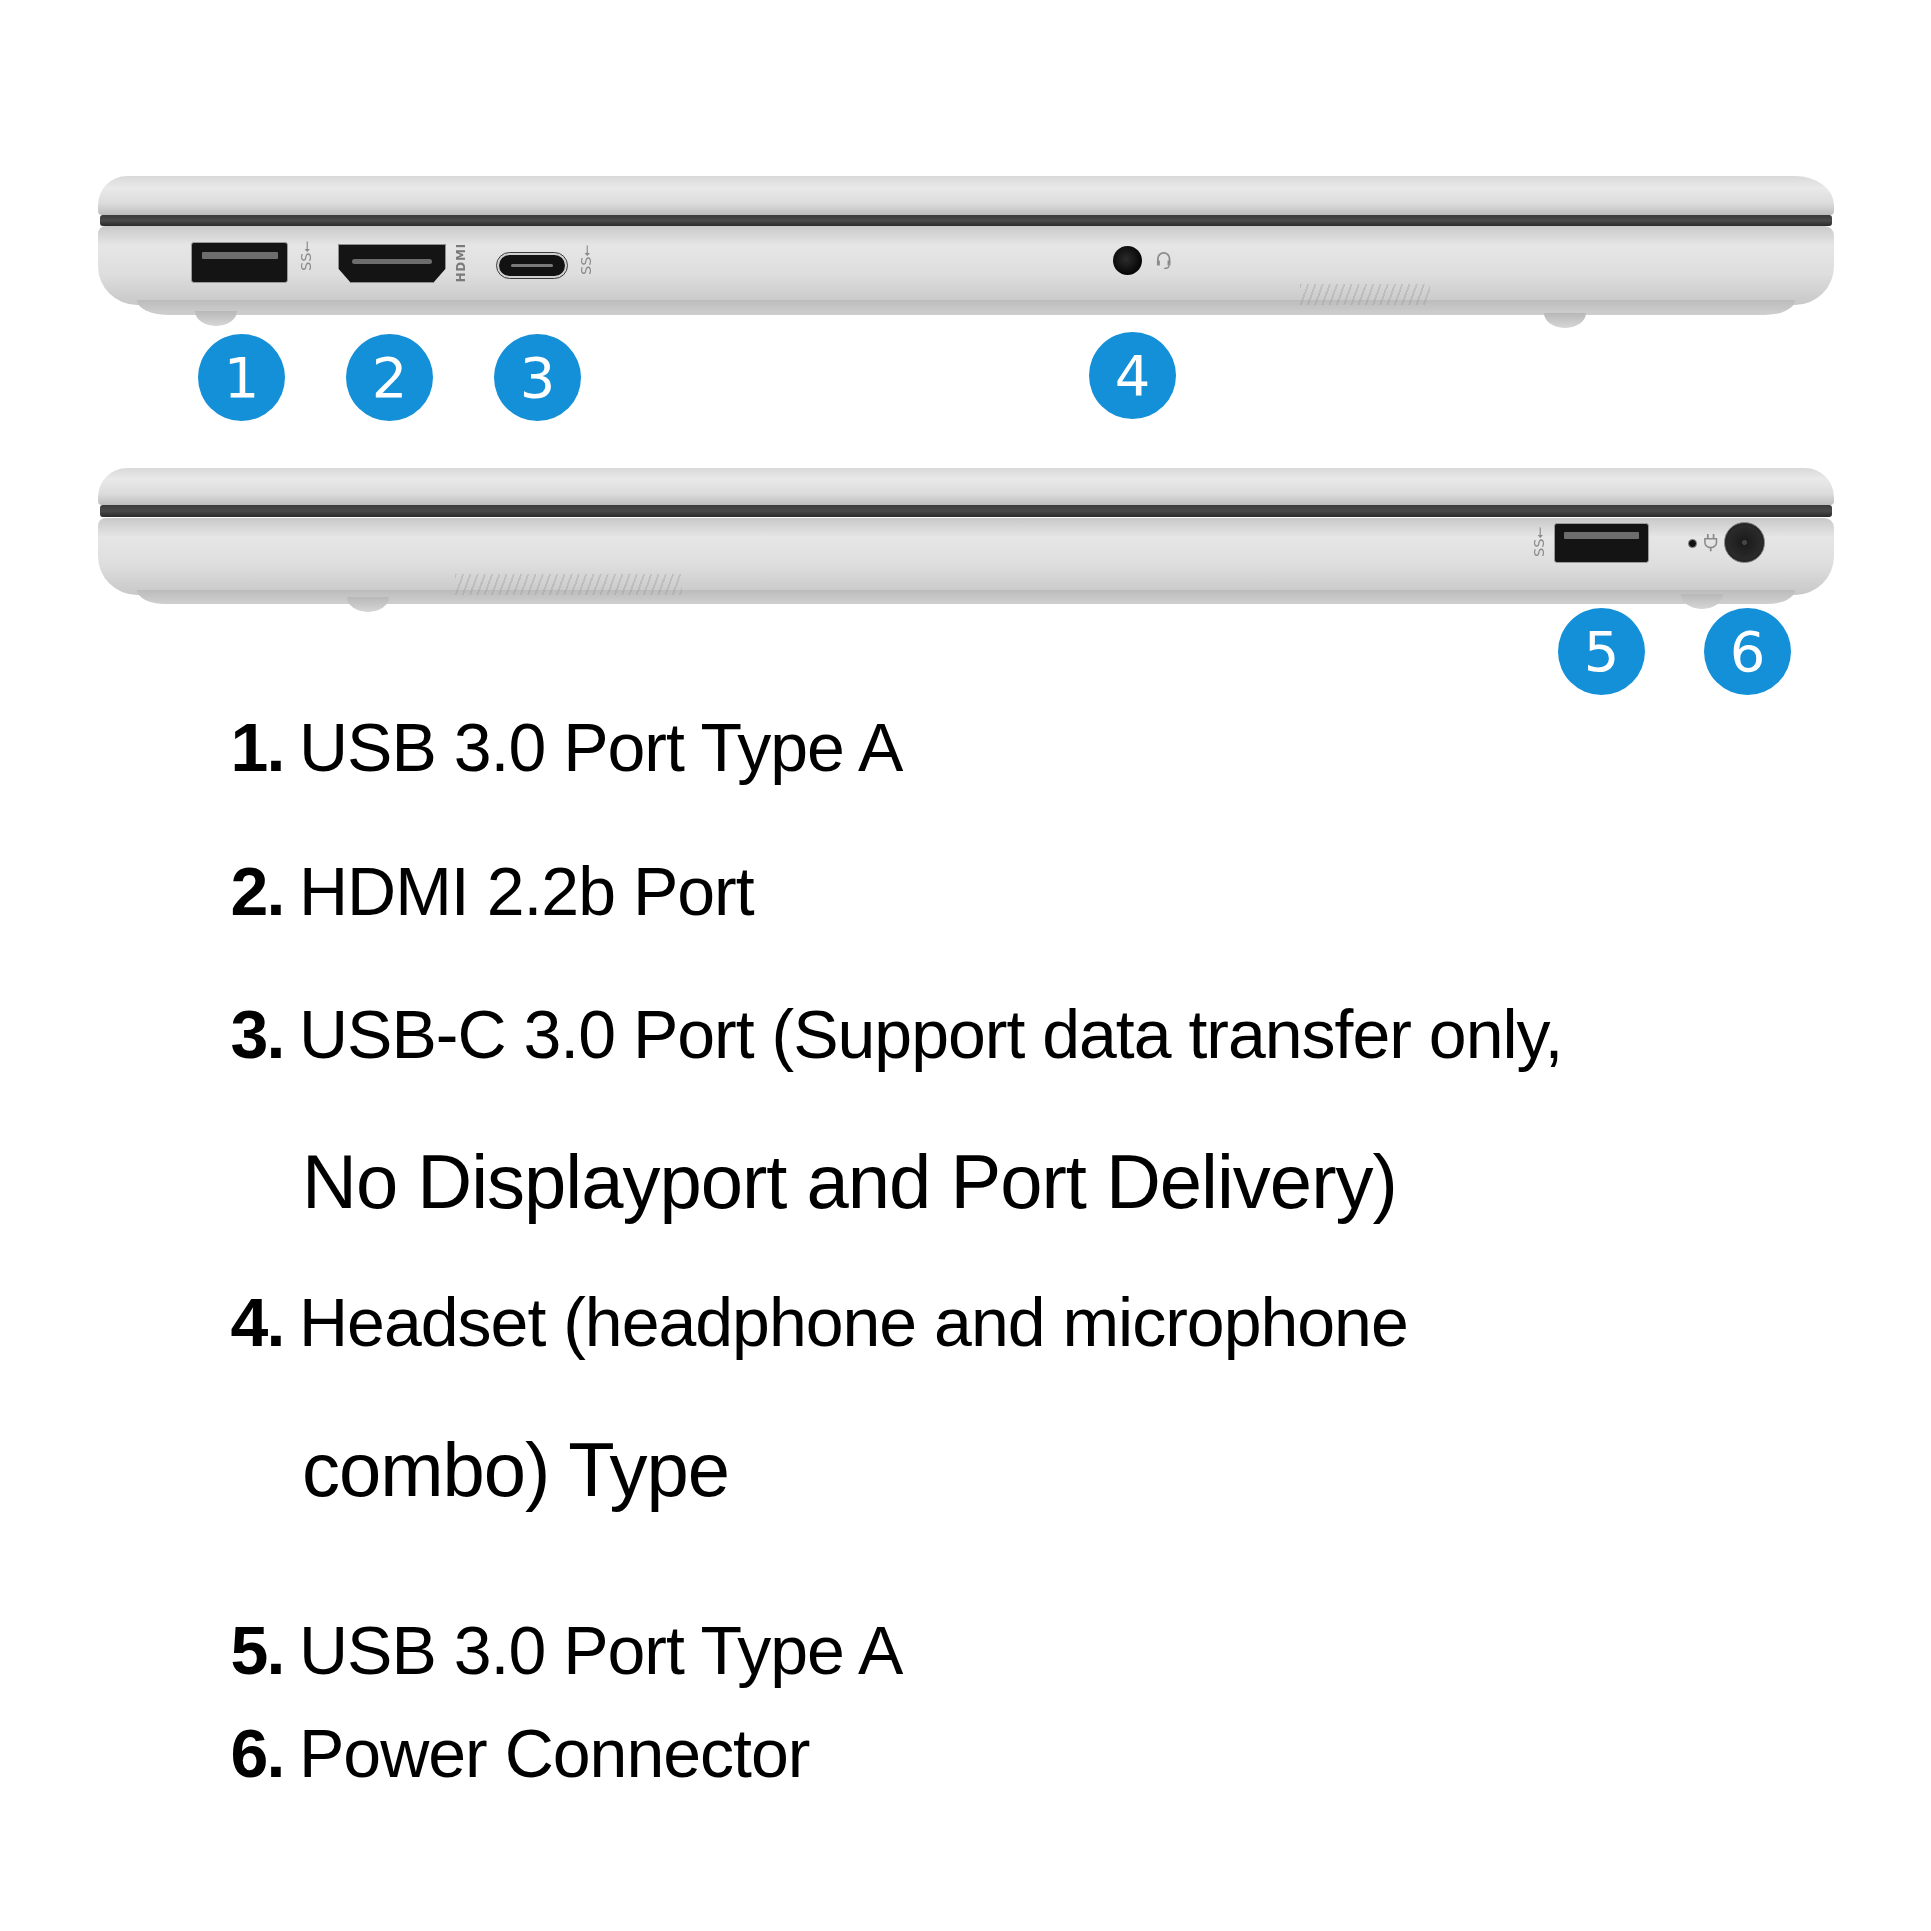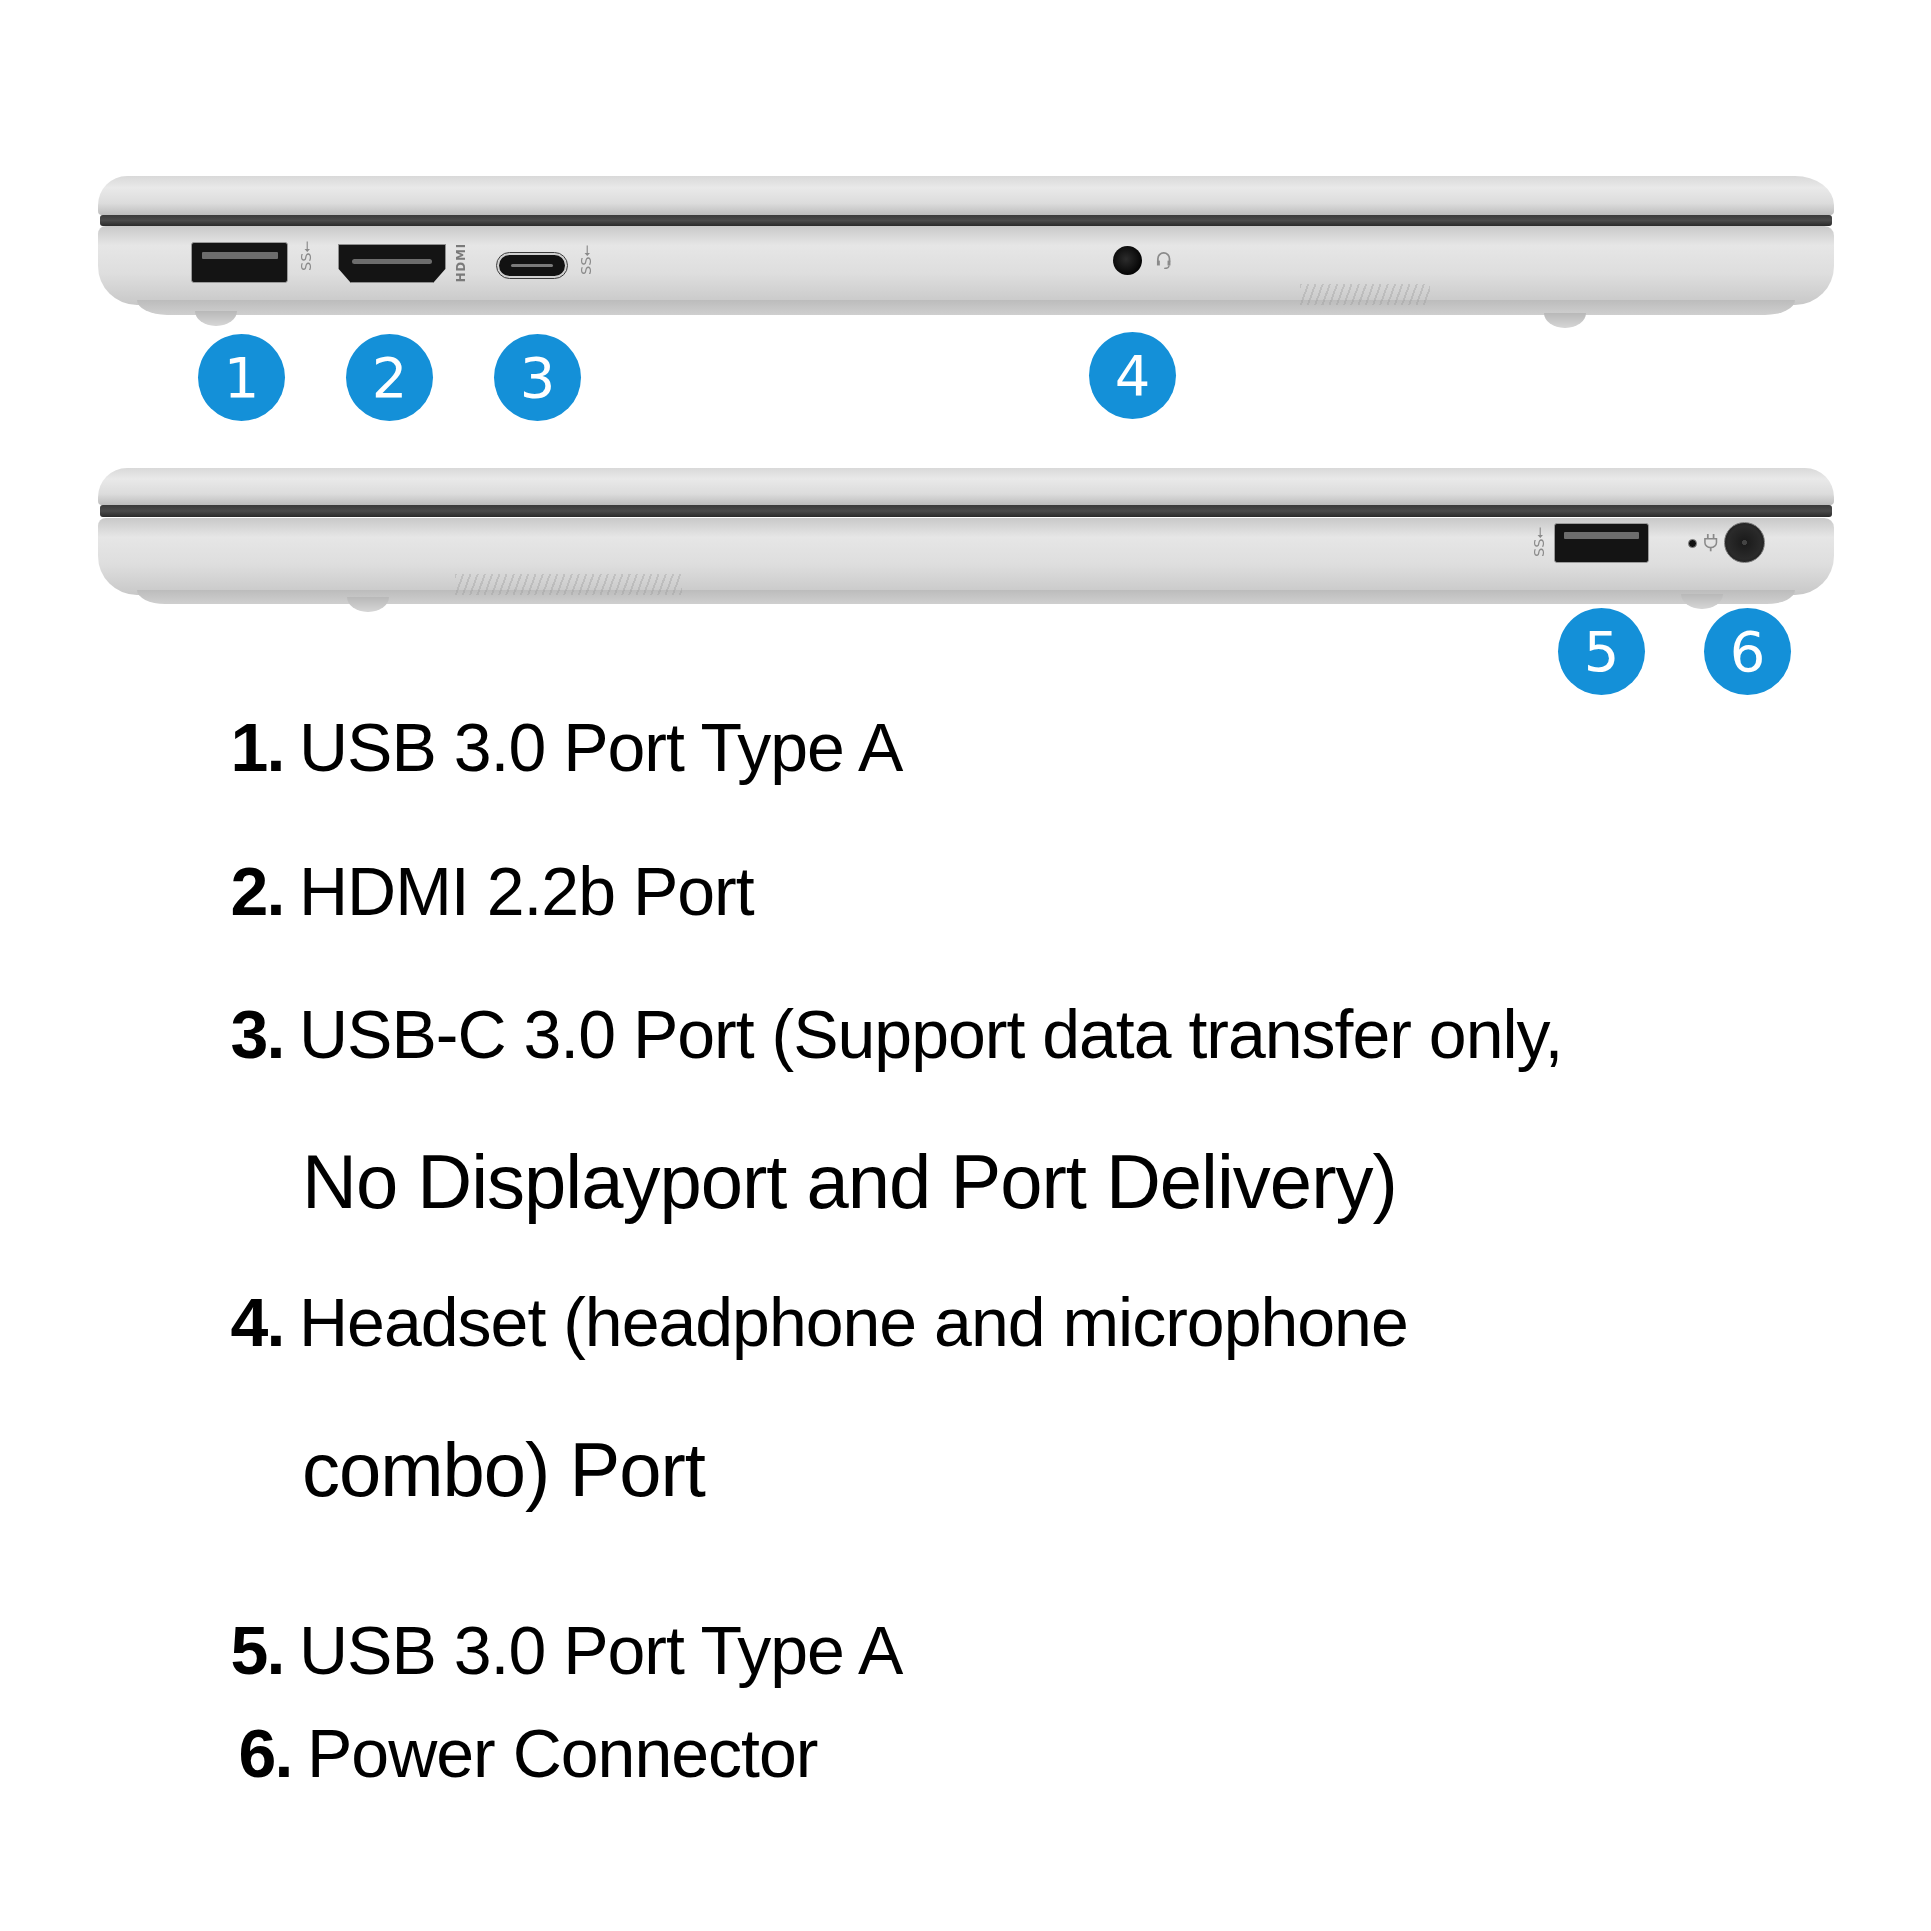--- a/index.html
+++ b/index.html
@@ -160,20 +160,20 @@
 <div class="item" style="top:857px;">
   <span class="num">2.</span><span class="txt">HDMI 2.2b Port</span>
 </div>
 <div class="item" style="top:1000px;">
   <span class="num">3.</span><span class="txt">USB-C 3.0 Port (Support data transfer only,</span>
 </div>
 <div class="cont" style="top:1144px;">No Displayport and Port Delivery)</div>
 <div class="item" style="top:1288px;">
   <span class="num">4.</span><span class="txt">Headset (headphone and microphone</span>
 </div>
-<div class="cont" style="top:1432px;">combo) Port</div>
+<div class="cont" style="top:1432px;">combo) Type</div>
 <div class="item" style="top:1576px;margin-top:40px;">
   <span class="num">5.</span><span class="txt">USB 3.0 Port Type A</span>
 </div>
-<div class="item" style="top:1719px;margin-left:8px;">
+<div class="item" style="top:1719px;">
   <span class="num">6.</span><span class="txt">Power Connector</span>
 </div>
 
 
 </body></html>

